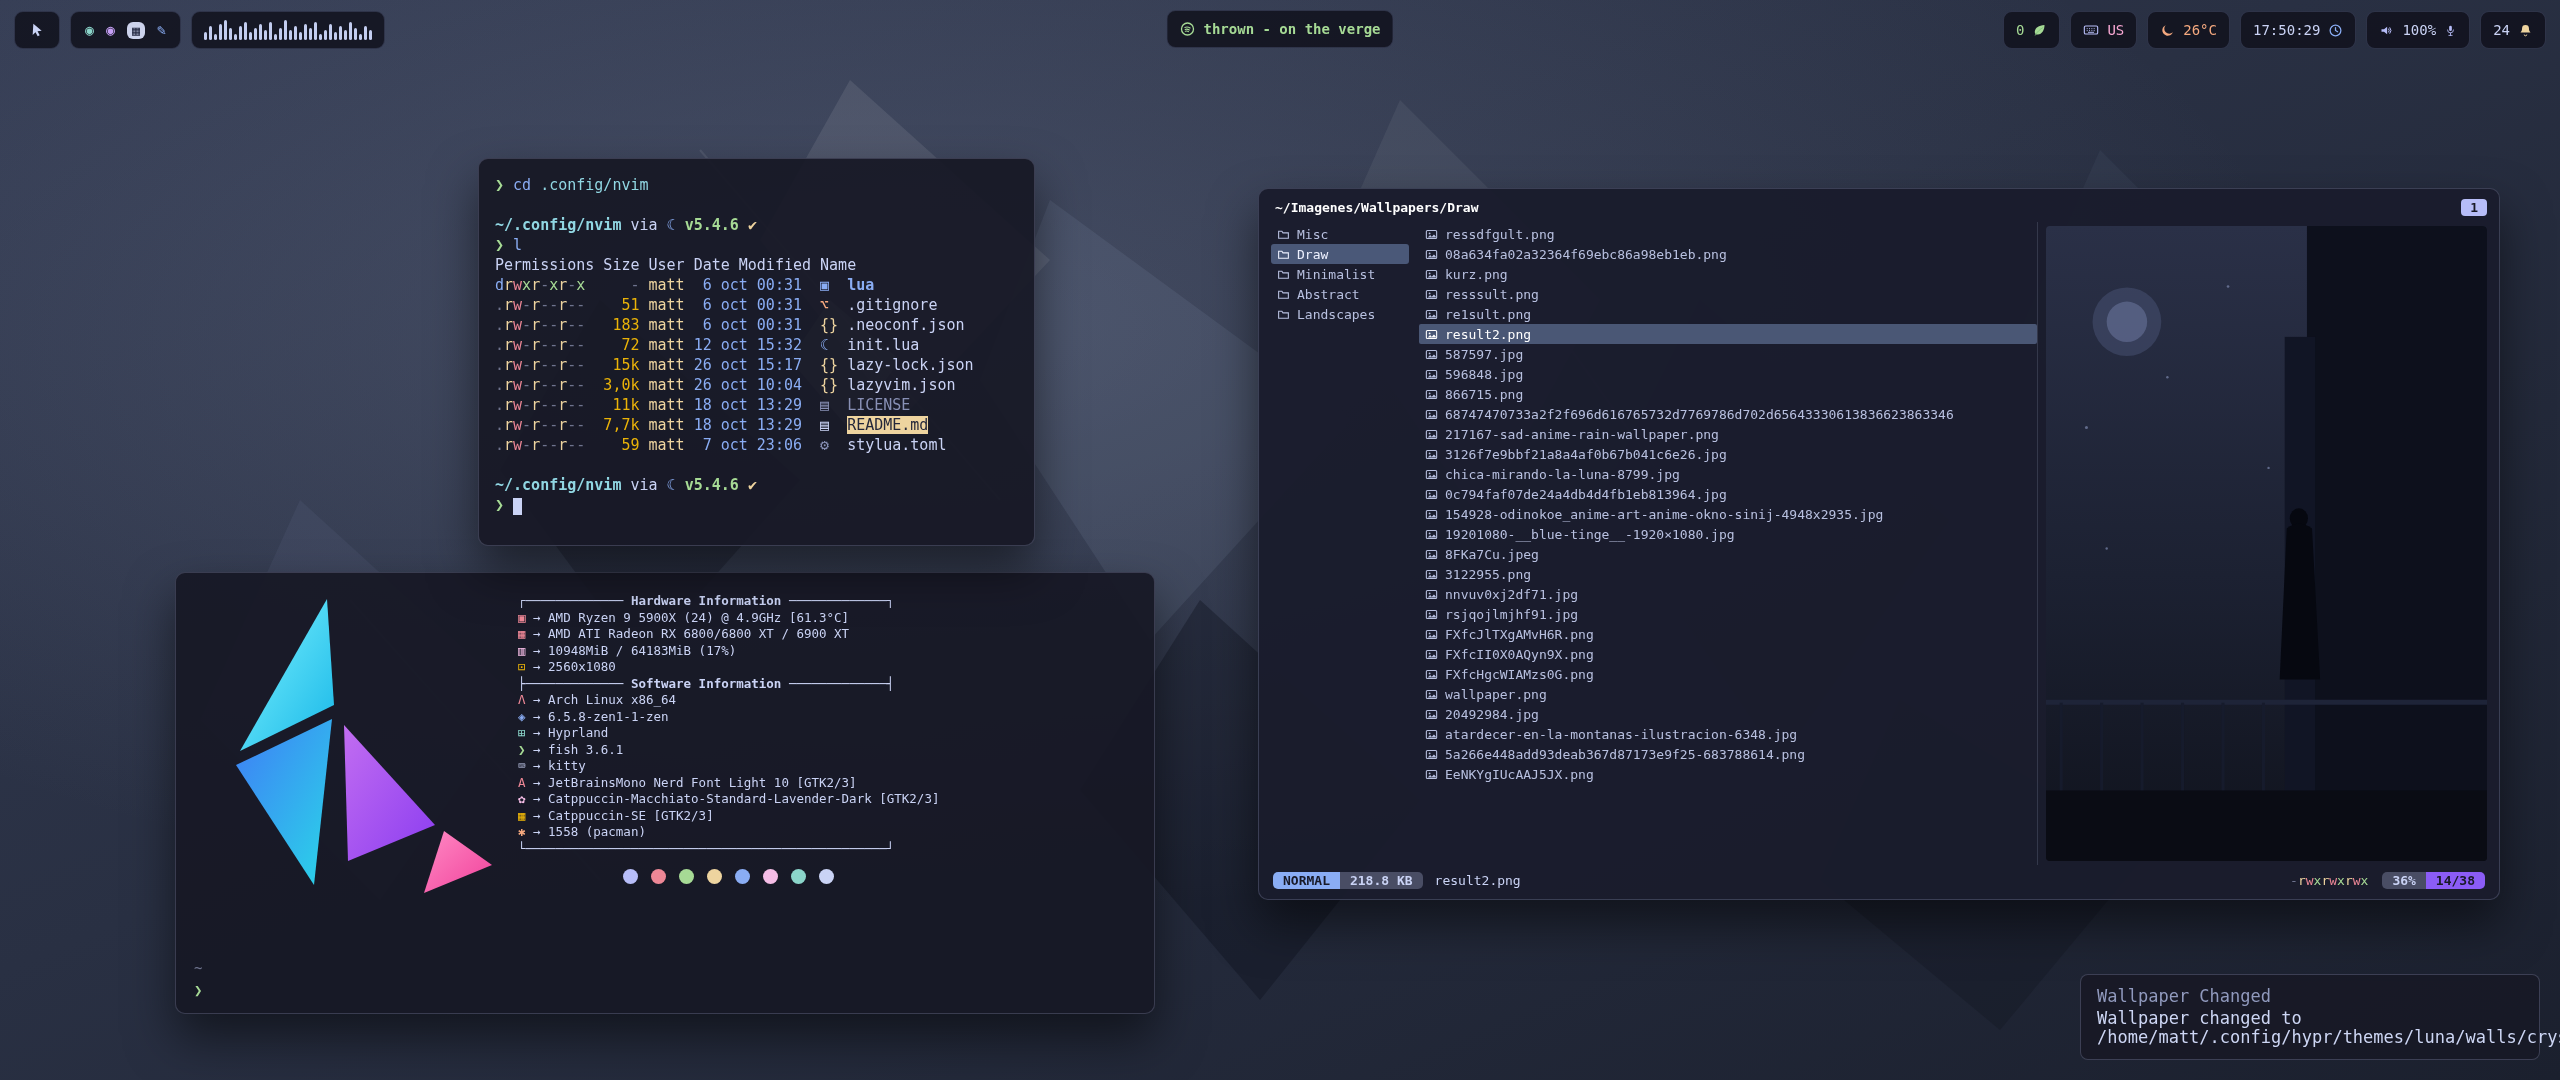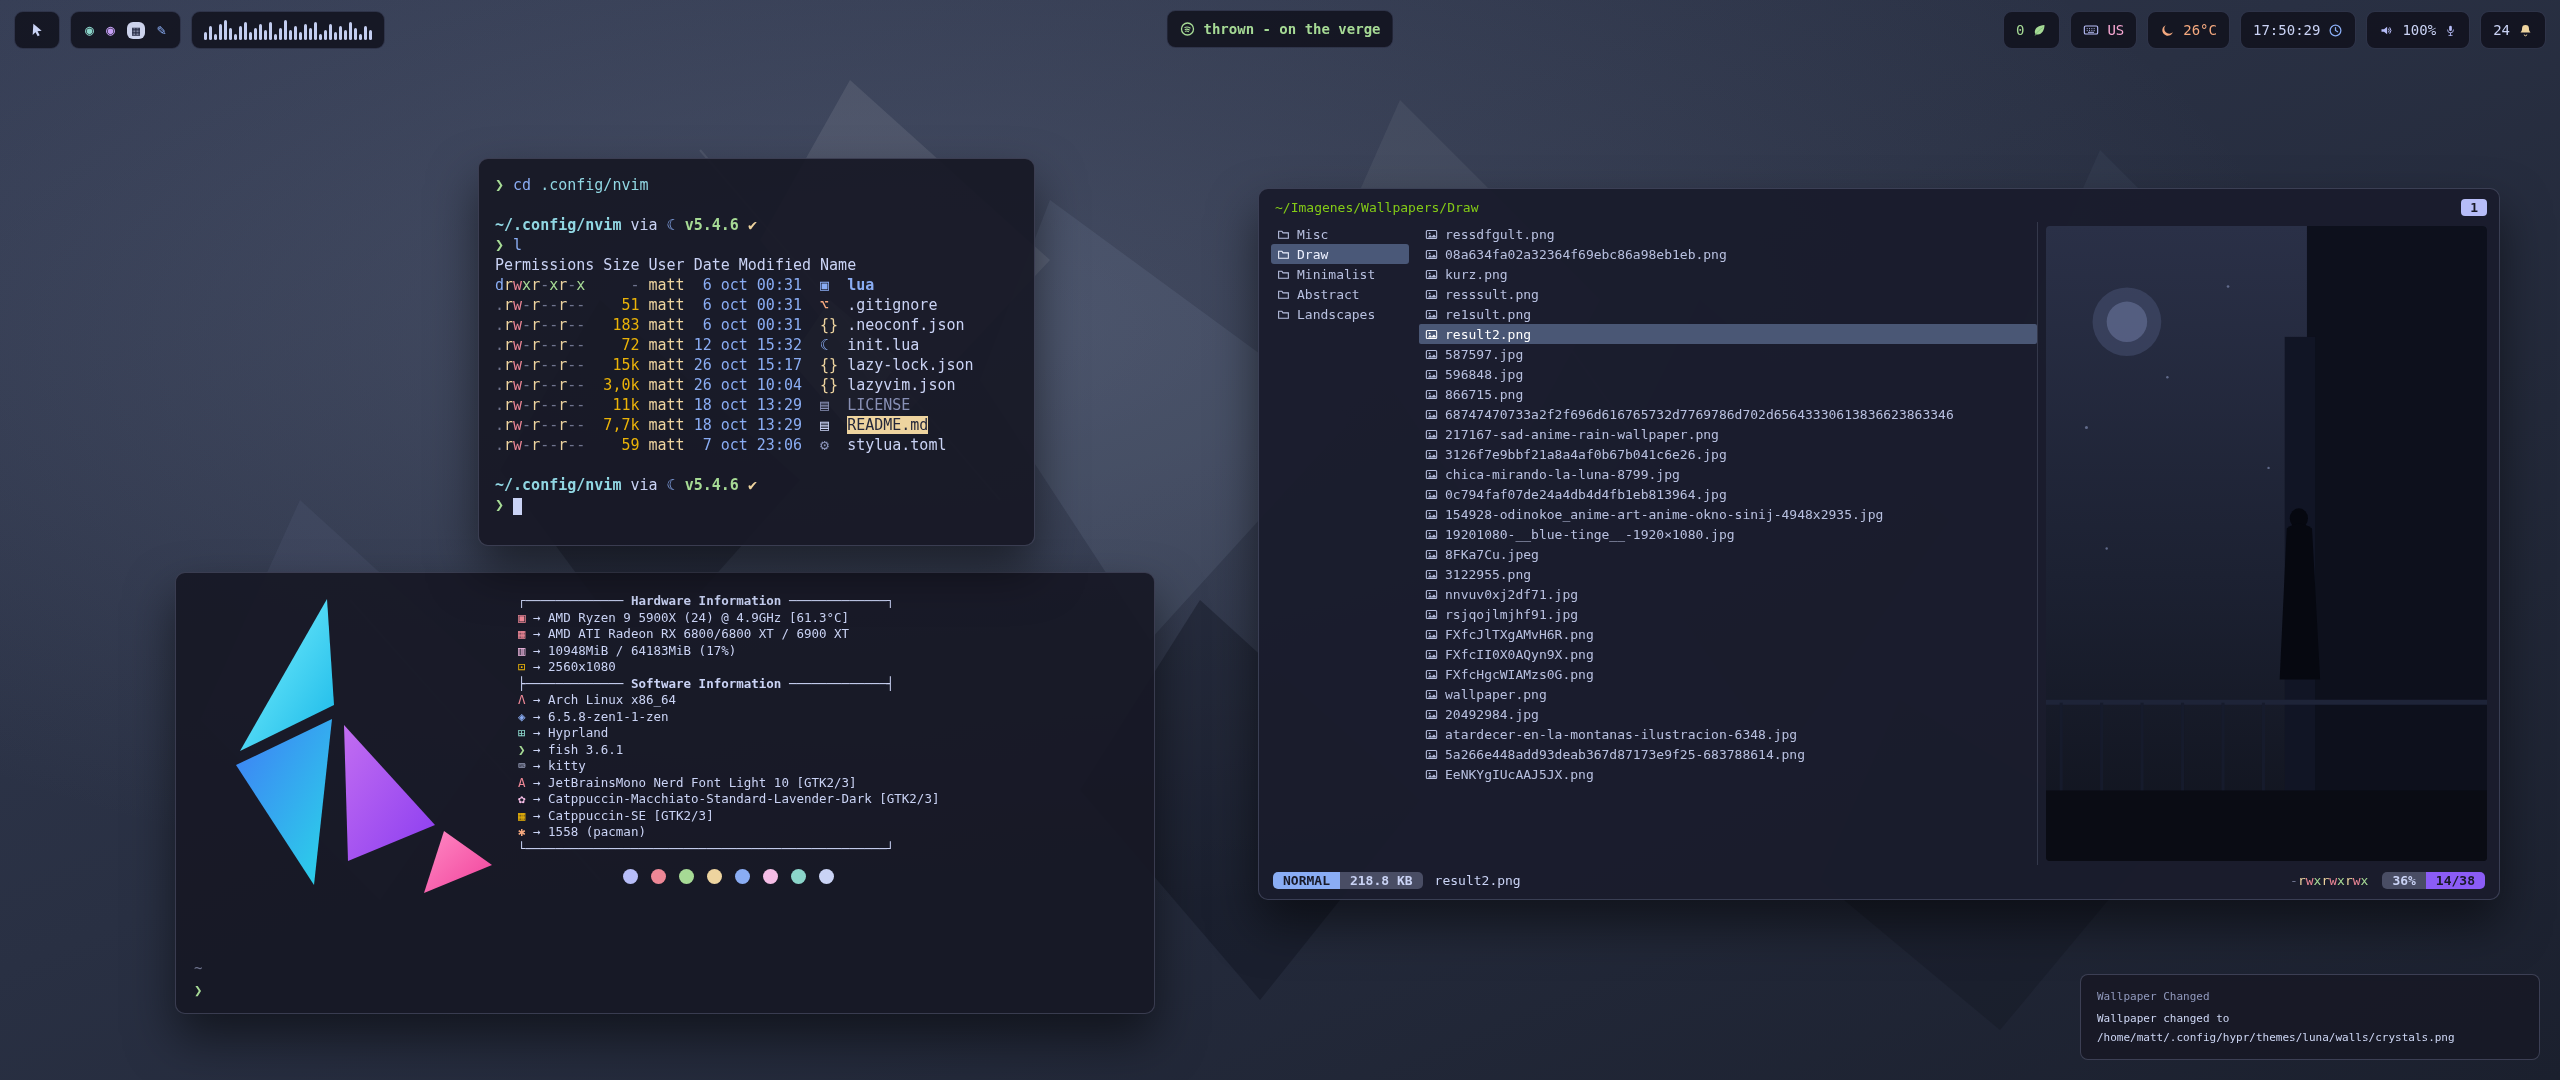--- a/index.html
+++ b/index.html
@@ -47,21 +47,21 @@
   .fetch-info{font-size:12.5px;line-height:16.5px}
   .fline{white-space:pre}
   .fic{display:inline-block;width:2ch}
   .palette{display:flex;gap:13px;margin-top:12px;justify-content:center}
   .dot{width:15px;height:15px;border-radius:50%;display:inline-block}
   .fetch-prompt{position:absolute;left:18px;bottom:12px;font-size:14px;line-height:22px}
   
   .fm{left:1258px;top:188px;width:1242px;height:712px;background:rgba(26,28,44,.97);z-index:2;
     display:flex;flex-direction:column;font-size:13px;color:#b8c0e0}
   .fm-header{display:flex;justify-content:space-between;align-items:center;padding:10px 12px 6px 16px}
-  .fm-path{color:#84cc16;font-weight:normal}
+  .fm-path{color:#ffffff;font-weight:bold}
   .fm-badge{background:#b7bdf8;color:#181926;padding:1px 9px;border-radius:4px;font-weight:bold}
   .fm-body{flex:1;display:flex;min-height:0;padding:0 10px 0 12px}
   .fm-side{width:138px;flex:none;padding-top:2px}
   .folder-item{display:flex;gap:7px;align-items:center;height:20px;padding:0 6px;border-radius:3px}
   .folder-item.sel{background:#4a5878;color:#eef1ff}
   .fm-list{flex:1;min-width:0;padding-left:10px;padding-top:2px}
   .file-row{display:flex;gap:7px;align-items:center;height:20px;padding:0 6px;border-radius:2px;
     white-space:nowrap;overflow:hidden}
   .file-row.sel{background:#4a5775;color:#fff}
   .fm-preview{width:452px;flex:none;border-left:1px solid rgba(130,138,168,.25);padding:4px 2px 4px 8px}
@@ -69,21 +69,21 @@
   .fm-status{display:flex;align-items:center;padding:7px 14px 10px}
   .badge{padding:1px 10px;font-weight:bold}
   .b-mode{background:#8aadf4;color:#181926;border-radius:5px 0 0 5px}
   .b-size{background:#494d64;color:#cad3f5;border-radius:0 5px 5px 0}
   .st-file{margin-left:12px;color:#cad3f5}
   .st-right{margin-left:auto;display:flex;align-items:center}
   .b-pct{background:#494d64;color:#cad3f5;border-radius:5px 0 0 5px;margin-left:14px}
   .b-pos{background:#8b5cf6;color:#181926;border-radius:0 5px 5px 0}
   
   .notif{position:absolute;left:2080px;top:974px;width:460px;z-index:7;background:rgba(24,25,38,.97);
-    border:1px solid rgba(130,138,168,.35);border-radius:8px;padding:12px 16px;font-size:11px;line-height:19px}
+    border:1px solid rgba(130,138,168,.35);border-radius:8px;padding:12px 16px;font-size:17px;line-height:19px}
   .notif-title{color:#9099bd;margin-bottom:3px}
   .notif-body{color:#cdd6f4}
 </style>
 </head>
 <body>
 
 <div class="desktop">
 
   <svg class="wall" width="2560" height="1080" viewBox="0 0 2560 1080" preserveAspectRatio="none">
     <defs>

